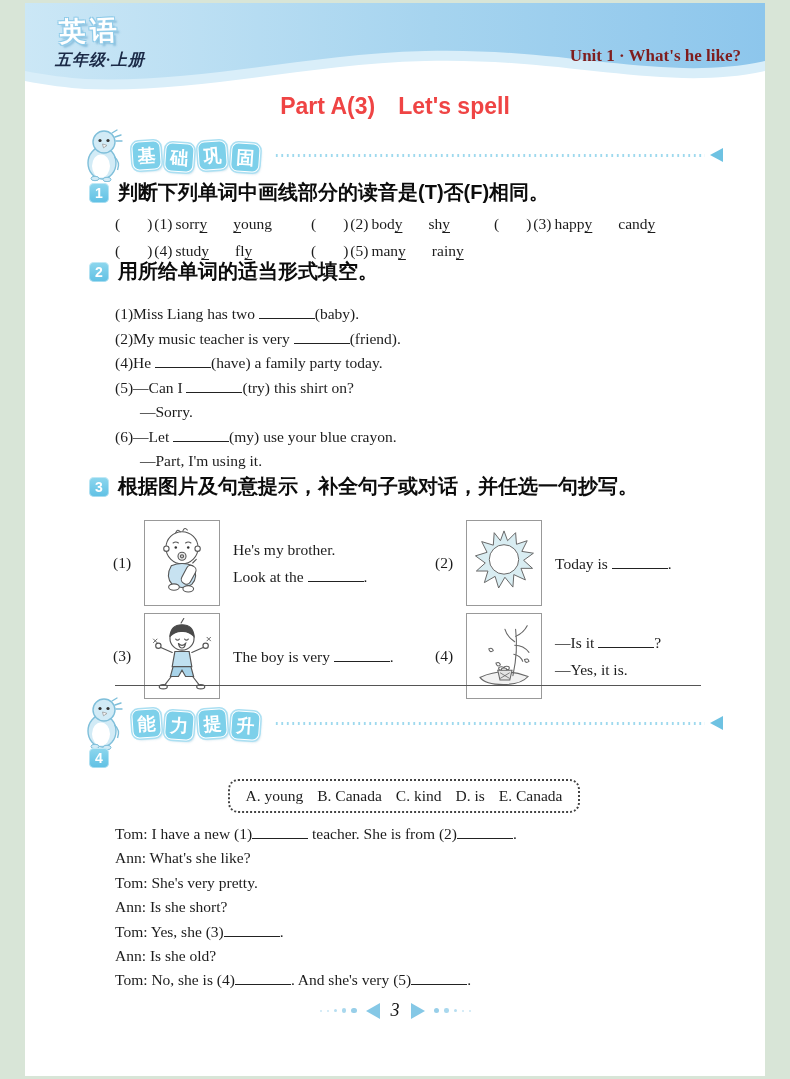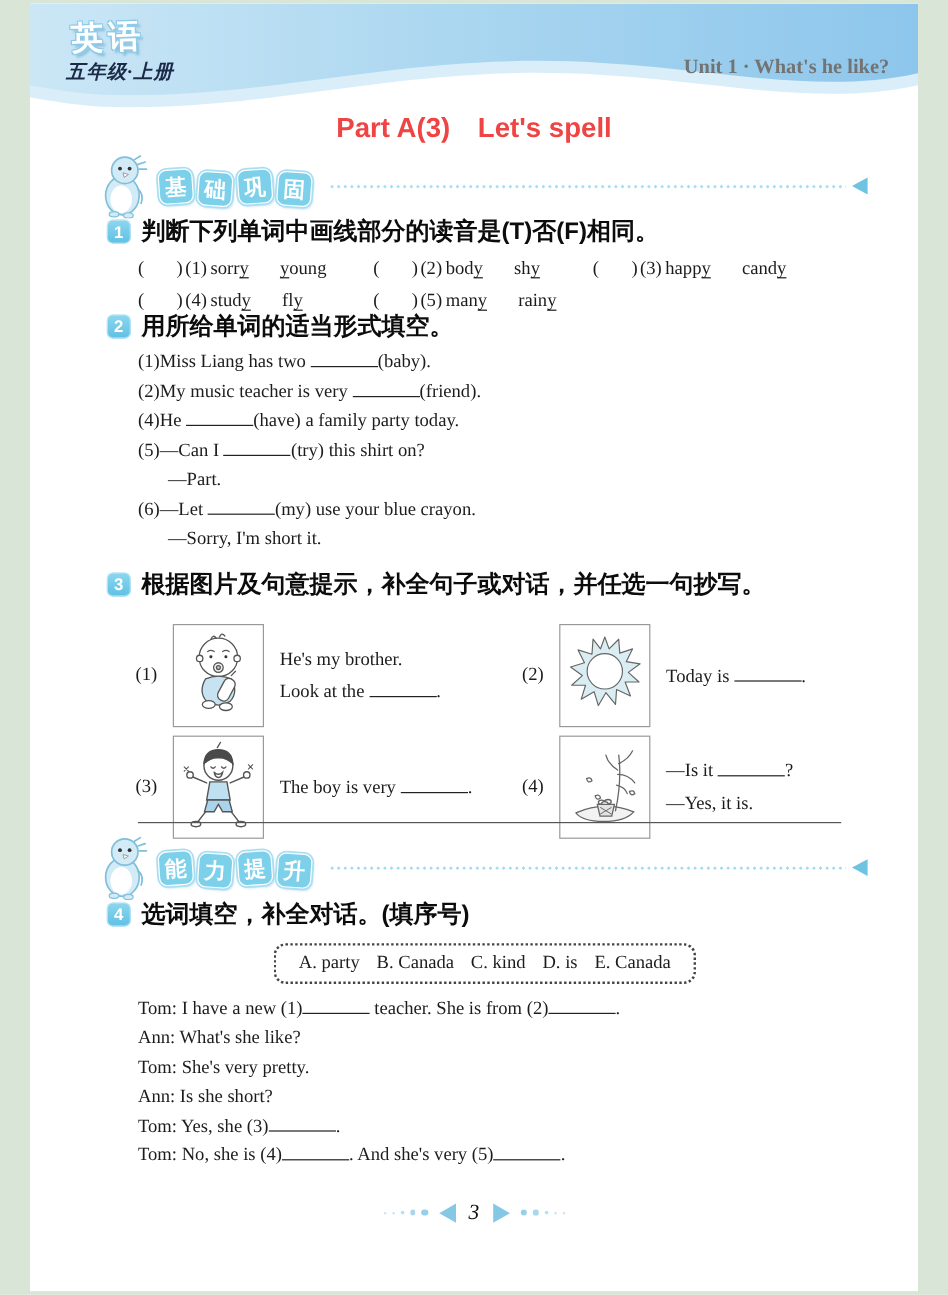--- a/index.html
+++ b/index.html
@@ -20,21 +20,21 @@
     font-family:"Liberation Sans",sans-serif;font-weight:bold;font-size:27px;
     color:#fff;letter-spacing:4px;transform:rotate(-2deg);
     text-shadow:1px 1px 0 #8fcbe9,-1px -1px 0 #8fcbe9,1px -1px 0 #8fcbe9,-1px 1px 0 #8fcbe9,2.5px 3px 2px rgba(90,160,200,.55);
   }
   .logo-subtitle{
     position:absolute;left:30px;top:47px;
     font-weight:bold;font-style:italic;font-size:16px;color:#1b2a47;letter-spacing:1px;
   }
   .unit-label{
     position:absolute;right:24px;top:43px;
-    font-weight:bold;font-size:17px;color:#737373;
+    font-weight:bold;font-size:17px;color:#7f1d1d;
   }
   .page-title{
     position:absolute;top:88px;left:0;width:100%;text-align:center;
     font-family:"Liberation Sans",sans-serif;font-weight:bold;font-size:23px;color:#ef4444;
   }
   
   .section-row{position:absolute;left:56px;right:42px;height:56px;display:flex;align-items:center;}
   .s1{top:124px;}
   .s2{top:692px;}
   .penguin{width:48px;height:54px;flex:none;margin-right:3px;}
@@ -74,21 +74,21 @@
   .q1-group{display:inline-flex;align-items:baseline;white-space:nowrap;}
   .q1-group.w1{width:196px;}
   .q1-group.w2{width:183px;}
   .paren-gap{display:inline-block;width:27px;}
   .q1-label{margin-left:2px;}
   .q1-word{margin-left:3px;}
   .q1-word.second{margin-left:26px;}
   .u{text-decoration:underline;text-underline-offset:3px;}
   
   .text-line{margin-left:26px;line-height:24.5px;}
-  .q2-items{margin-top:5px;}
+  .q2-items{margin-top:17px;}
   .reply{margin-left:51px;}
   .blank{display:inline-block;width:56px;height:12px;border-bottom:1.3px solid #222;}
   
   .q3-cells{position:relative;height:210px;}
   .q3-cell{position:absolute;display:flex;align-items:center;gap:13px;}
   .c1{left:24px;top:20px;}
   .c2{left:346px;top:20px;}
   .c3{left:24px;top:113px;}
   .c4{left:346px;top:113px;}
   .q3-imgbox{width:74px;height:84px;border:1px solid #999;background:#fff;flex:none;display:flex;align-items:center;justify-content:center;}
@@ -209,23 +209,23 @@
   <div class="q-block q2">
     <div class="q-prompt">
       <div class="q-num">2</div>
       <div class="q-prompt-text">用所给单词的适当形式填空。</div>
     </div>
     <div id="q2-items" class="q2-items">
         <div class="text-line"><span>(1)</span>Miss Liang has two <span class="blank"></span><span>(baby)</span>.</div>
         <div class="text-line"><span>(2)</span>My music teacher is very <span class="blank"></span><span>(friend)</span>.</div>
         <div class="text-line"><span>(4)</span>He <span class="blank"></span><span>(have)</span> a family party today.</div>
         <div class="text-line"><span>(5)</span>—Can I <span class="blank"></span><span>(try)</span> this shirt on?</div>
-        <div class="text-line reply">—Part.</div>
+        <div class="text-line reply">—Sorry.</div>
         <div class="text-line"><span>(6)</span>—Let <span class="blank"></span><span>(my)</span> use your blue crayon.</div>
-        <div class="text-line reply">—Sorry, I'm short it.</div>
+        <div class="text-line reply">—Part, I'm using it.</div>
       </div>
   </div>
 
   <div class="q-block q3">
     <div class="q-prompt">
       <div class="q-num">3</div>
       <div class="q-prompt-text">根据图片及句意提示，补全句子或对话，并任选一句抄写。</div>
     </div>
     <div id="q3-cells" class="q3-cells">
         <div class="q3-cell c1">
@@ -354,29 +354,29 @@
         <span class="tile">提</span>
         <span class="tile">升</span>
       </div>
     <div class="dotted-line"></div>
     <div class="arrow-left"></div>
   </div>
 
   <div class="q-block q4">
     <div class="q-prompt">
       <div class="q-num">4</div>
-      <div class="q-prompt-text">选词填空，补全对话。(填序号)</div>
     </div>
-    <div class="word-bank" id="word-bank"><span class="wb-option">A. party</span><span class="wb-option">B. Canada</span><span class="wb-option">C. kind</span><span class="wb-option">D. is</span><span class="wb-option">E. Canada</span></div>
+    <div class="word-bank" id="word-bank"><span class="wb-option">A. young</span><span class="wb-option">B. Canada</span><span class="wb-option">C. kind</span><span class="wb-option">D. is</span><span class="wb-option">E. Canada</span></div>
     <div class="dialogue" id="dialogue">
         <div class="text-line"><span class="speaker">Tom: </span>I have a new (1)<span class="blank"></span> teacher. She is from (2)<span class="blank"></span>.</div>
         <div class="text-line"><span class="speaker">Ann: </span>What's she like?</div>
         <div class="text-line"><span class="speaker">Tom: </span>She's very pretty.</div>
         <div class="text-line"><span class="speaker">Ann: </span>Is she short?</div>
         <div class="text-line"><span class="speaker">Tom: </span>Yes, she (3)<span class="blank"></span>.</div>
+        <div class="text-line"><span class="speaker">Ann: </span>Is she old?</div>
         <div class="text-line"><span class="speaker">Tom: </span>No, she is (4)<span class="blank"></span>. And she's very (5)<span class="blank"></span>.</div>
       </div>
   </div>
 
   <div class="footer">
     <span class="dot d1"></span>
     <span class="dot d1"></span>
     <span class="dot d2"></span>
     <span class="dot d3"></span>
     <span class="dot d4"></span>

